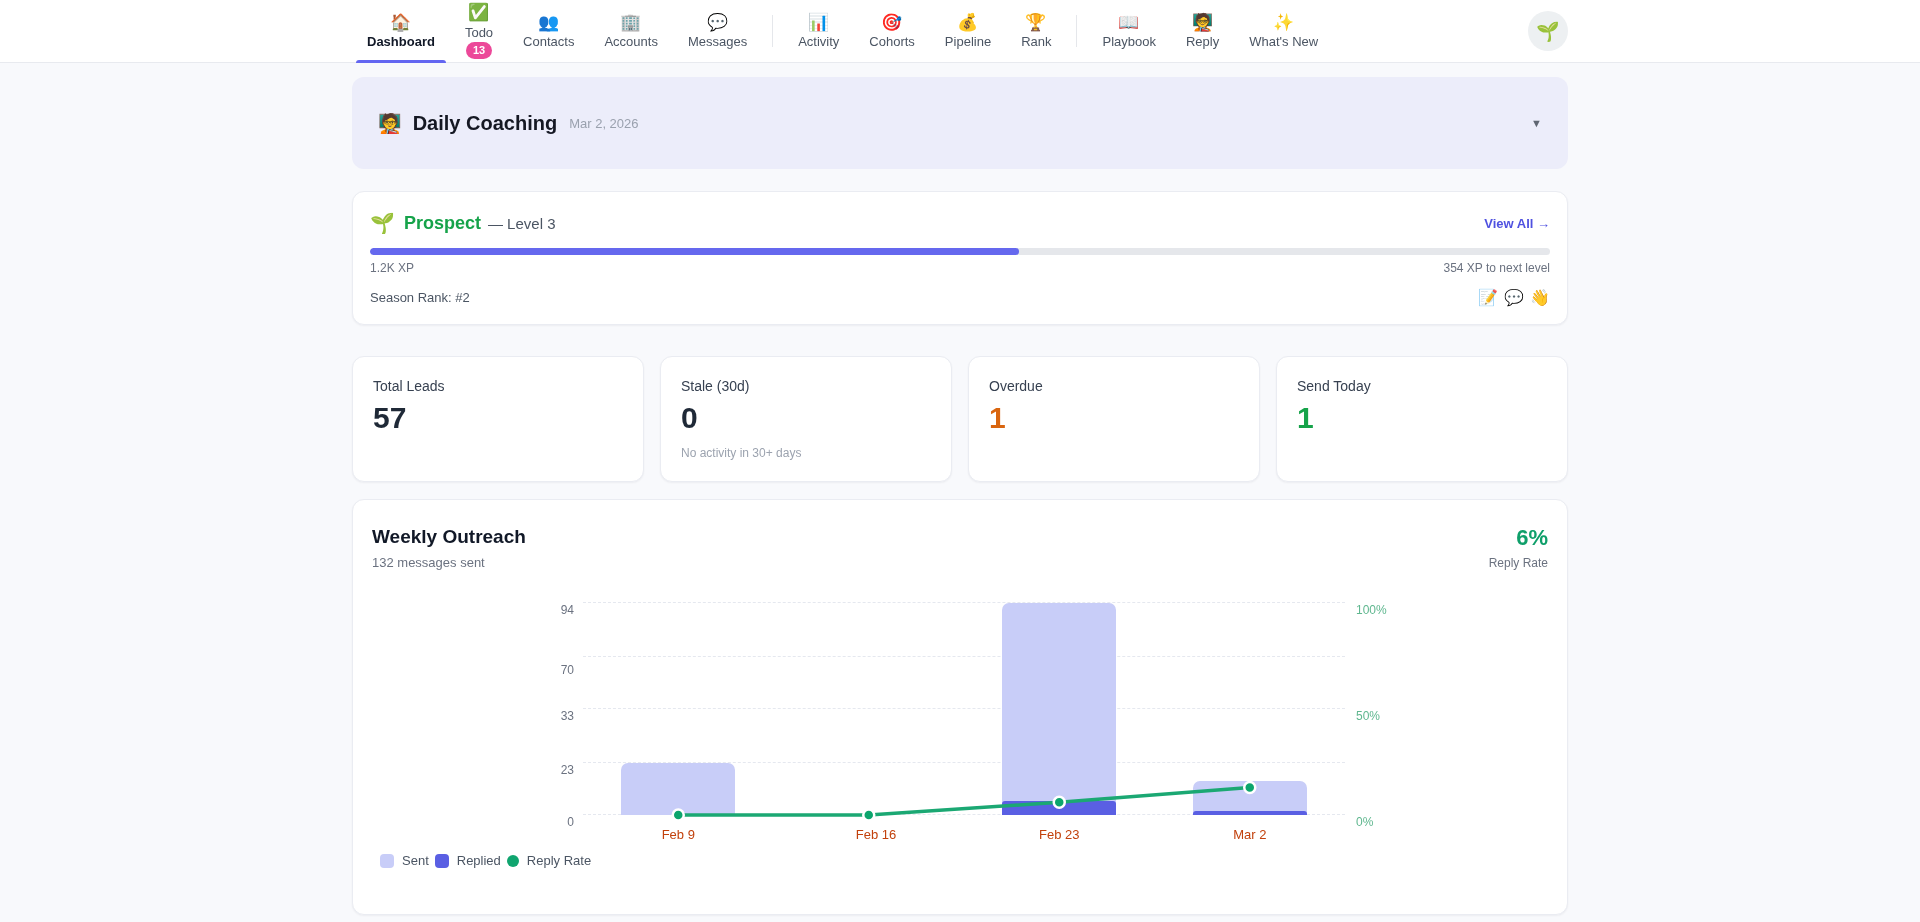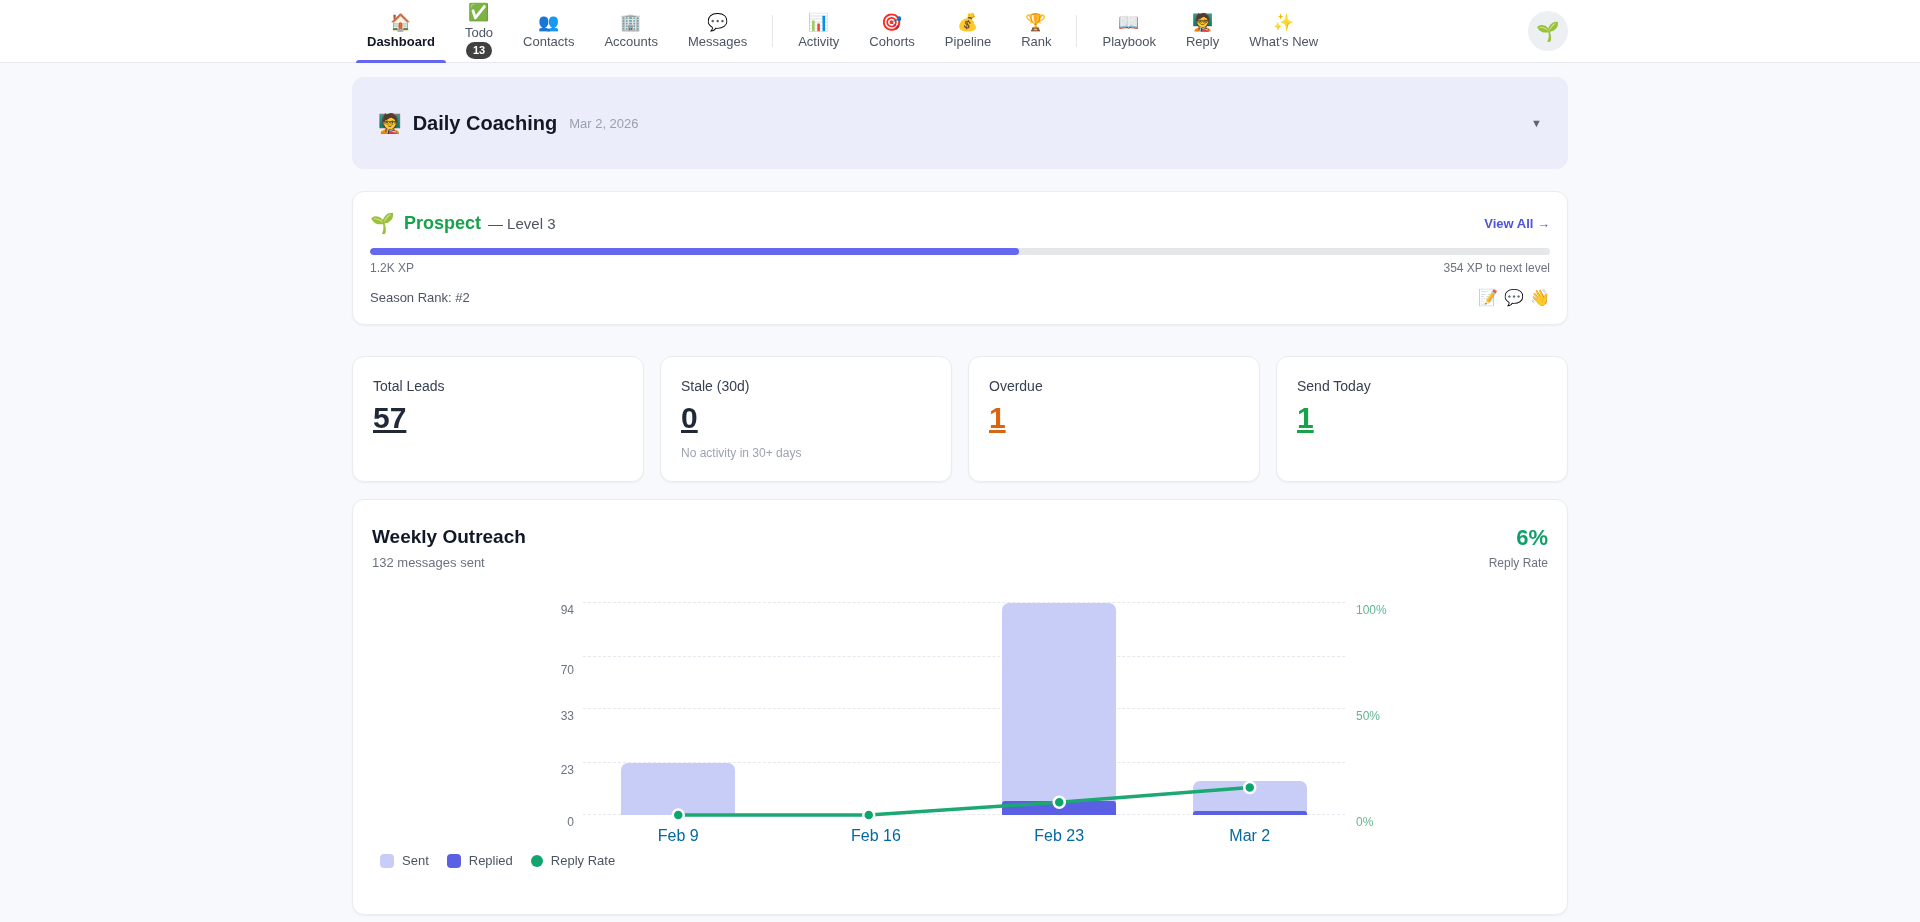--- a/index.html
+++ b/index.html
@@ -9,21 +9,21 @@
   
   .topnav { background:#fff; border-bottom:1px solid #e8eaef; height:63px; }
   .topnav-inner { width:1216px; margin:0 auto; height:100%; display:flex; align-items:stretch; }
   .nav-item { position:relative; display:flex; flex-direction:column; align-items:center;
     justify-content:center; gap:2px; padding:0 15px; cursor:pointer; }
   .nav-item .nav-icon { font-size:17px; line-height:1.15; }
   .nav-item .nav-label { font-size:13px; color:#4b5563; white-space:nowrap; }
   .nav-item.active .nav-label { color:#111827; font-weight:700; }
   .nav-item.active .nav-underline { position:absolute; left:4px; right:4px; bottom:-1px;
     height:3px; background:#6366f1; border-radius:3px 3px 0 0; }
-  .nav-badge { background:#404040; color:#fff; font-size:11px; font-weight:700;
+  .nav-badge { background:#ec4899; color:#fff; font-size:11px; font-weight:700;
     padding:1px 7px; border-radius:9px; line-height:15px; }
   .nav-divider { width:1px; background:#e5e7eb; margin:15px 10px; }
   .nav-avatar { margin-left:auto; align-self:center; width:40px; height:40px; border-radius:50%;
     background:#edf0f2; display:flex; align-items:center; justify-content:center;
     font-size:19px; cursor:pointer; }
 
   .container { width:1216px; margin:0 auto; }
 
   
   .banner { margin-top:14px; height:92px; border-radius:12px; background:#ecedfa;
@@ -51,45 +51,45 @@
     font-size:12px; color:#6b7280; }
   .lvl-bottom { margin-top:13px; display:flex; justify-content:space-between; align-items:center; }
   .season-rank { font-size:13px; color:#4b5563; }
   .lvl-actions { display:flex; gap:6px; font-size:16px; }
   .lvl-actions span { cursor:pointer; }
 
   
   .stats { margin-top:31px; display:grid; grid-template-columns:repeat(4,1fr); gap:16px; }
   .stat-card { min-height:121px; padding:21px 20px; }
   .stat-label { font-size:14px; color:#374151; }
-  .stat-value { font-size:30px; font-weight:700; margin-top:9px; line-height:1;text-decoration:underline; }
+  .stat-value { font-size:30px; font-weight:700; margin-top:9px; line-height:1; }
   .stat-note { font-size:12px; color:#9ca3af; margin-top:13px; }
 
   
   .chart-card { margin-top:17px; height:416px; padding:25px 19px; position:relative; }
   .chart-head { display:flex; justify-content:space-between; align-items:center; }
   .chart-title { font-size:19px; font-weight:700; color:#111827; }
   .chart-sub { font-size:13px; color:#6b7280; margin-top:7px; }
   .rate-value { font-size:22px; font-weight:700; color:#0f9f6a; text-align:right; }
   .rate-label { font-size:12px; color:#6b7280; margin-top:5px; text-align:right; }
 
   .chart-area { position:relative; width:762px; height:212px; margin:33px 0 0 211px; }
   .gridline { position:absolute; left:0; right:0; border-top:1px dashed #e5e8ef; }
   .ytick-left { position:absolute; right:calc(100% + 9px); font-size:12px; color:#6b7280;
     transform:translateY(-50%); white-space:nowrap; }
   .ytick-right { position:absolute; left:calc(100% + 11px); font-size:12px; color:#5fb78f;
     transform:translateY(-50%); white-space:nowrap; }
   .bar { position:absolute; bottom:0; }
   .bar.sent { background:#c8cdf8; border-radius:7px 7px 0 0; }
   .bar.replied { background:#5a5fe3; border-radius:3px 3px 0 0; }
-  .xtick { position:absolute; top:calc(100% + 12px); font-size:16px; color:#0369a1;
+  .xtick { position:absolute; top:calc(100% + 12px); font-size:13px; color:#c2410c;
     transform:translateX(-50%); white-space:nowrap; }
   .line-svg { position:absolute; inset:0; overflow:visible; }
 
-  .legend { display:flex; gap:18px; margin:38px 0 0 8px; align-items:flex-start; }
+  .legend { display:flex; gap:6px; margin:38px 0 0 8px; align-items:flex-start; }
   .legend-item { display:flex; align-items:center; gap:8px; cursor:pointer; }
   .legend-swatch { width:14px; height:14px; border-radius:4px; }
   .legend-swatch.circle { width:12px; height:12px; border-radius:50%; }
   .legend-label { font-size:13px; color:#4b5563; }
 </style>
 </head>
 <body>
 
 <nav class="topnav">
   <div class="topnav-inner">

